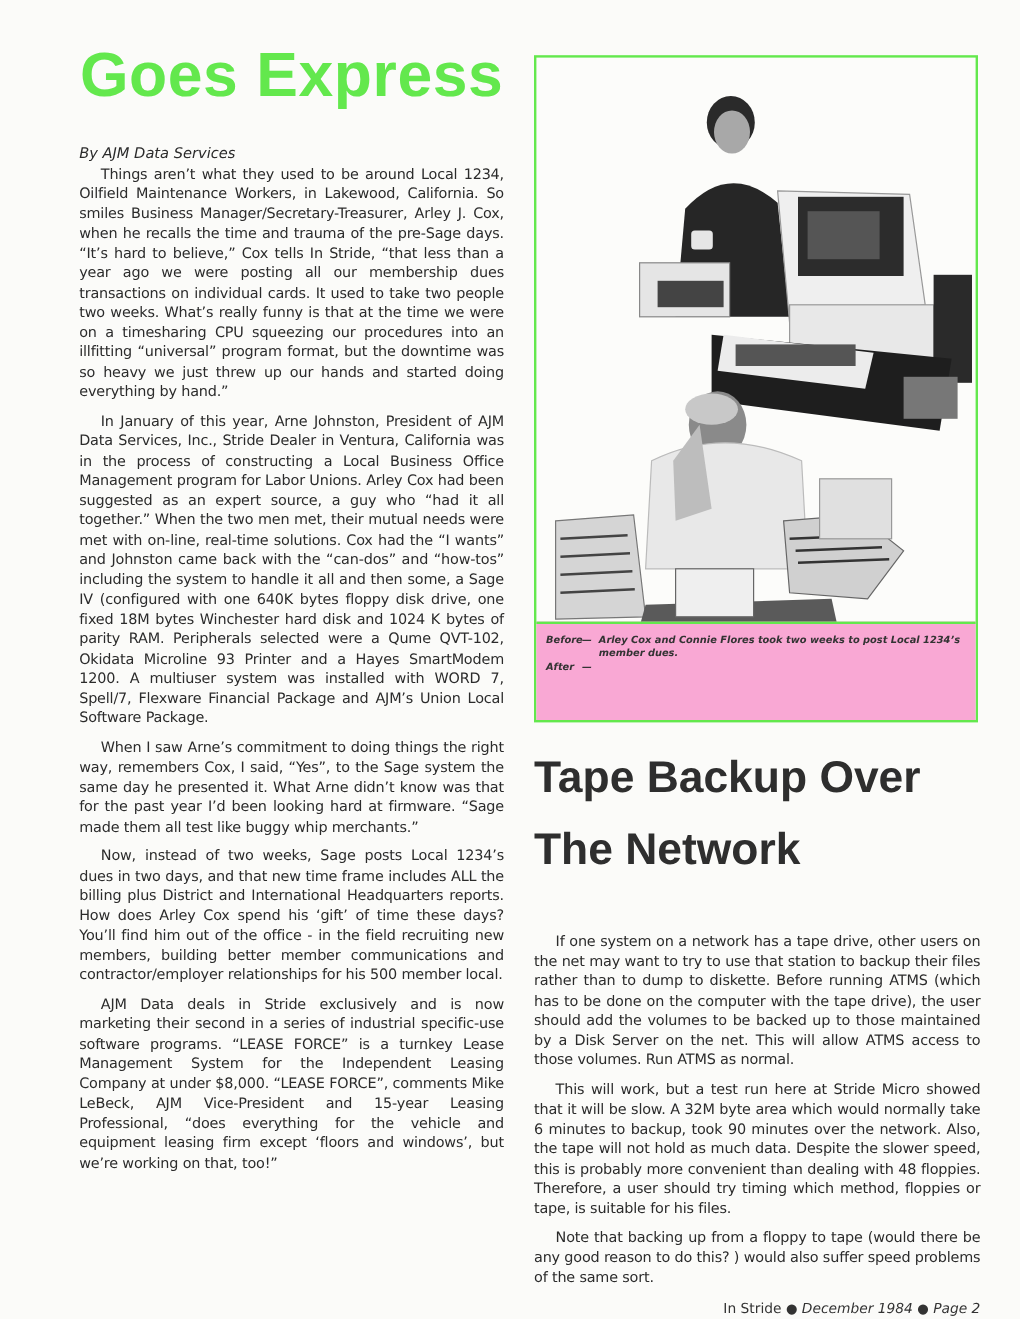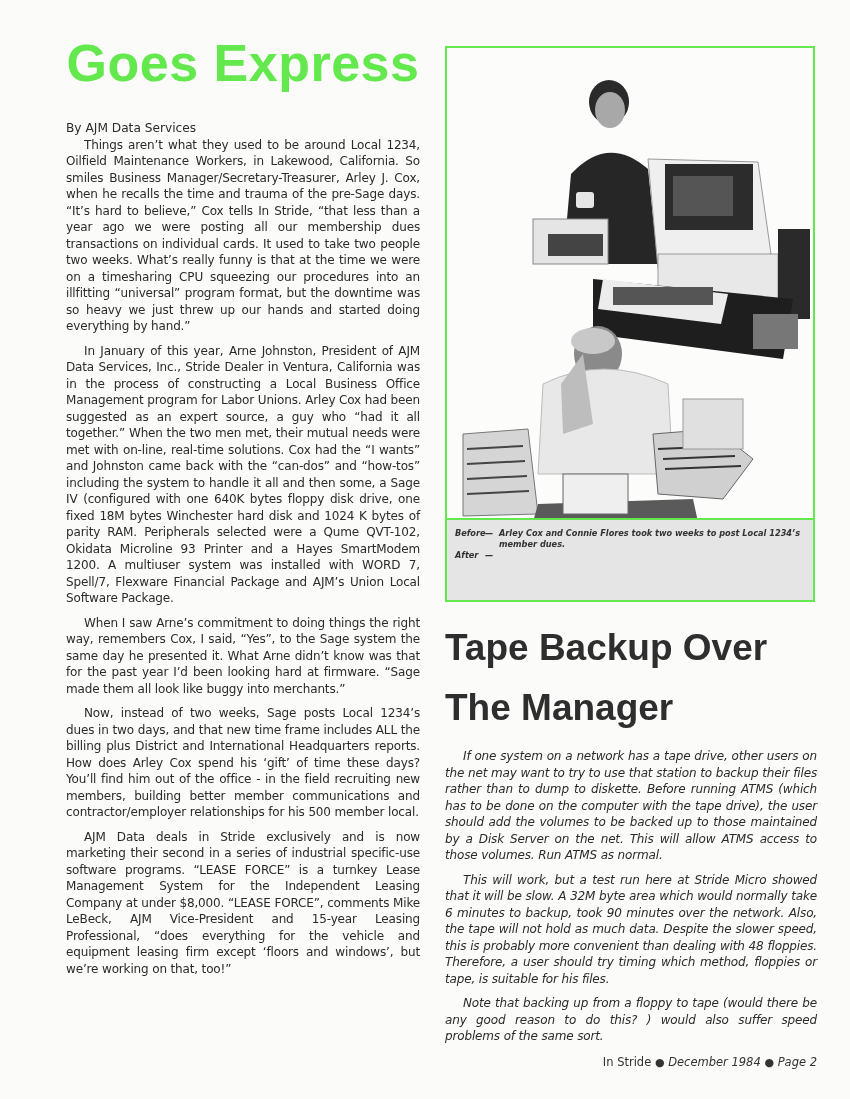--- a/index.html
+++ b/index.html
@@ -14,67 +14,67 @@
 
     .title-green {
       font-family: "Liberation Sans", sans-serif;
       font-weight: bold; color: #63e84d;
       font-size: 52px; line-height: 62px; text-align: center;
       margin: 0; letter-spacing: 0.5px;
     }
     .title-green .l1 { display: block; height: 62px; }
     .title-green .l2 { display: block; height: 62px; }
 
-    .byline { font-size: 12.2px; line-height: 16.5px; margin-top: 26px; }
+    .byline { font-size: 12.2px; line-height: 16.5px; margin-top: 26px; font-style: italic; }
     p.body {
       font-size: 12px; line-height: 16.5px; margin: 0 0 8px 0;
       text-align: justify; text-indent: 18px;
       letter-spacing: -0.15px;
     }
     p.body.first { margin-top: 0; }
 
     .photo-box {
       position: relative; width: 370px; height: 556px;
       border: 2px solid #63e84d; box-sizing: border-box; background: #fcfcfa;
     }
     .photo-area { position: absolute; left: 6px; top: 6px; right: 6px; height: 468px; }
     .caption-box {
       position: absolute; left: 0; right: 0; bottom: 0; height: 82px;
-      background: #e5e5e5; border-top: 2px solid #63e84d;
+      background: #f9a8d4; border-top: 2px solid #63e84d;
       font-size: 8.2px; line-height: 11px; font-style: italic; font-weight: bold;
       color: #333; padding: 8px 8px 0 8px; box-sizing: border-box;
     }
     .cap-row { display: flex; }
     .cap-label { width: 30px; flex: none; }
     .cap-dash { width: 14px; flex: none; }
     .cap-text { flex: 1; }
 
     .title-dark {
       font-family: "Liberation Sans", sans-serif; font-weight: bold;
       color: #2e2e2e; font-size: 37px; line-height: 52px;
       margin: 20px 0 0 0;
     }
-    .right-text { margin-top: 14px; font-style: italic; }
+    .right-text { margin-top: 42px; }
     .footer {
       text-align: right; font-size: 11.5px; margin-top: 10px; color: #333;
     }
     .footer i { font-style: italic; text-align: right; }
     .dot { font-size: 11px; }
   </style>
 </head>
 <body>
 
 <div class="col-left">
   <h1 class="title-green">
     <span class="l2">Goes Express</span>
   </h1>
   <div class="byline">By AJM Data Services</div>
   <p class="body first">Things aren’t what they used to be around Local 1234, Oilfield Maintenance Workers, in Lakewood, California. So smiles Business Manager/Secretary-Treasurer, Arley J. Cox, when he recalls the time and trauma of the pre-Sage days. “It’s hard to believe,” Cox tells In Stride, “that less than a year ago we were posting all our membership dues transactions on individual cards. It used to take two people two weeks. What’s really funny is that at the time we were on a timesharing CPU squeezing our procedures into an illfitting “universal” program format, but the downtime was so heavy we just threw up our hands and started doing everything by hand.”</p>
   <p class="body">In January of this year, Arne Johnston, President of AJM Data Services, Inc., Stride Dealer in Ventura, California was in the process of constructing a Local Business Office Management program for Labor Unions. Arley Cox had been suggested as an expert source, a guy who “had it all together.” When the two men met, their mutual needs were met with on-line, real-time solutions. Cox had the “I wants” and Johnston came back with the “can-dos” and “how-tos” including the system to handle it all and then some, a Sage IV (configured with one 640K bytes floppy disk drive, one fixed 18M bytes Winchester hard disk and 1024 K bytes of parity RAM. Peripherals selected were a Qume QVT-102, Okidata Microline 93 Printer and a Hayes SmartModem 1200. A multiuser system was installed with WORD 7, Spell/7, Flexware Financial Package and AJM’s Union Local Software Package.</p>
-  <p class="body">When I saw Arne’s commitment to doing things the right way, remembers Cox, I said, “Yes”, to the Sage system the same day he presented it. What Arne didn’t know was that for the past year I’d been looking hard at firmware. “Sage made them all look like buggy into merchants.”</p>
+  <p class="body">When I saw Arne’s commitment to doing things the right way, remembers Cox, I said, “Yes”, to the Sage system the same day he presented it. What Arne didn’t know was that for the past year I’d been looking hard at firmware. “Sage made them all test like buggy whip merchants.”</p>
   <p class="body">Now, instead of two weeks, Sage posts Local 1234’s dues in two days, and that new time frame includes ALL the billing plus District and International Headquarters reports. How does Arley Cox spend his ‘gift’ of time these days? You’ll find him out of the office - in the field recruiting new members, building better member communications and contractor/employer relationships for his 500 member local.</p>
   <p class="body">AJM Data deals in Stride exclusively and is now marketing their second in a series of industrial specific-use software programs. “LEASE FORCE” is a turnkey Lease Management System for the Independent Leasing Company at under $8,000. “LEASE FORCE”, comments Mike LeBeck, AJM Vice-President and 15-year Leasing Professional, “does everything for the vehicle and equipment leasing firm except ‘floors and windows’, but we’re working on that, too!”</p>
 
 </div>
 
 <div class="col-right">
   <div class="photo-box">
     <div class="photo-area">
       <svg width="358" height="468" viewBox="0 0 358 468">
 
@@ -119,21 +119,21 @@
       </div>
       <div class="cap-row">
         <span class="cap-label">After</span>
         <span class="cap-dash">—</span>
       </div>
     </div>
   </div>
 
   <h2 class="title-dark">
     <span style="display:block">Tape Backup Over</span>
-    <span style="display:block;margin-top:8px">The Manager</span>
+    <span style="display:block;margin-top:8px">The Network</span>
   </h2>
 
   <div class="right-text">
     <p class="body">If one system on a network has a tape drive, other users on the net may want to try to use that station to backup their files rather than to dump to diskette. Before running ATMS (which has to be done on the computer with the tape drive), the user should add the volumes to be backed up to those maintained by a Disk Server on the net. This will allow ATMS access to those volumes. Run ATMS as normal.</p>
     <p class="body">This will work, but a test run here at Stride Micro showed that it will be slow. A 32M byte area which would normally take 6 minutes to backup, took 90 minutes over the network. Also, the tape will not hold as much data. Despite the slower speed, this is probably more convenient than dealing with 48 floppies. Therefore, a user should try timing which method, floppies or tape, is suitable for his files.</p>
     <p class="body">Note that backing up from a floppy to tape (would there be any good reason to do this? ) would also suffer speed problems of the same sort.</p>
   </div>
 
   <div class="footer">
     <span>In Stride</span>

